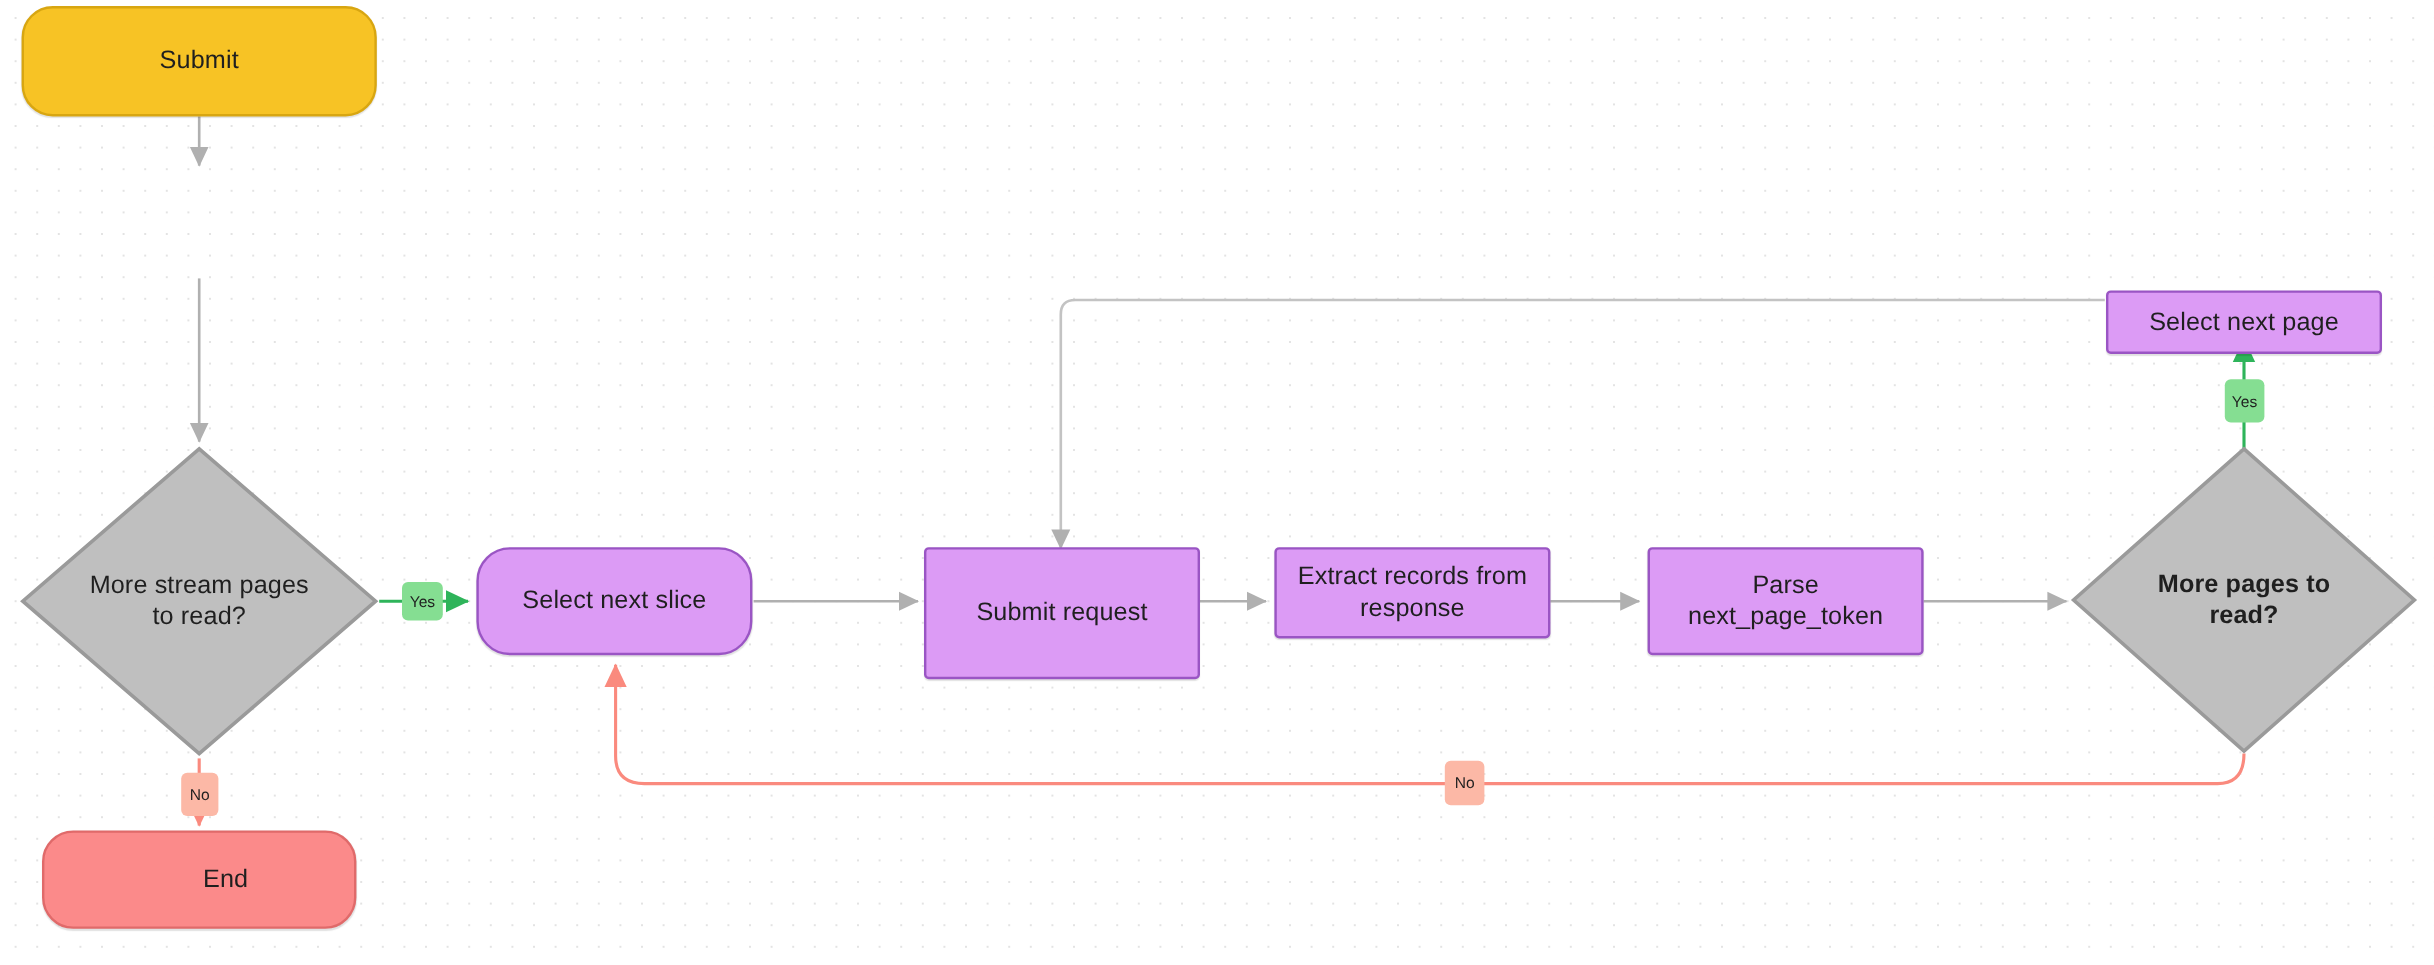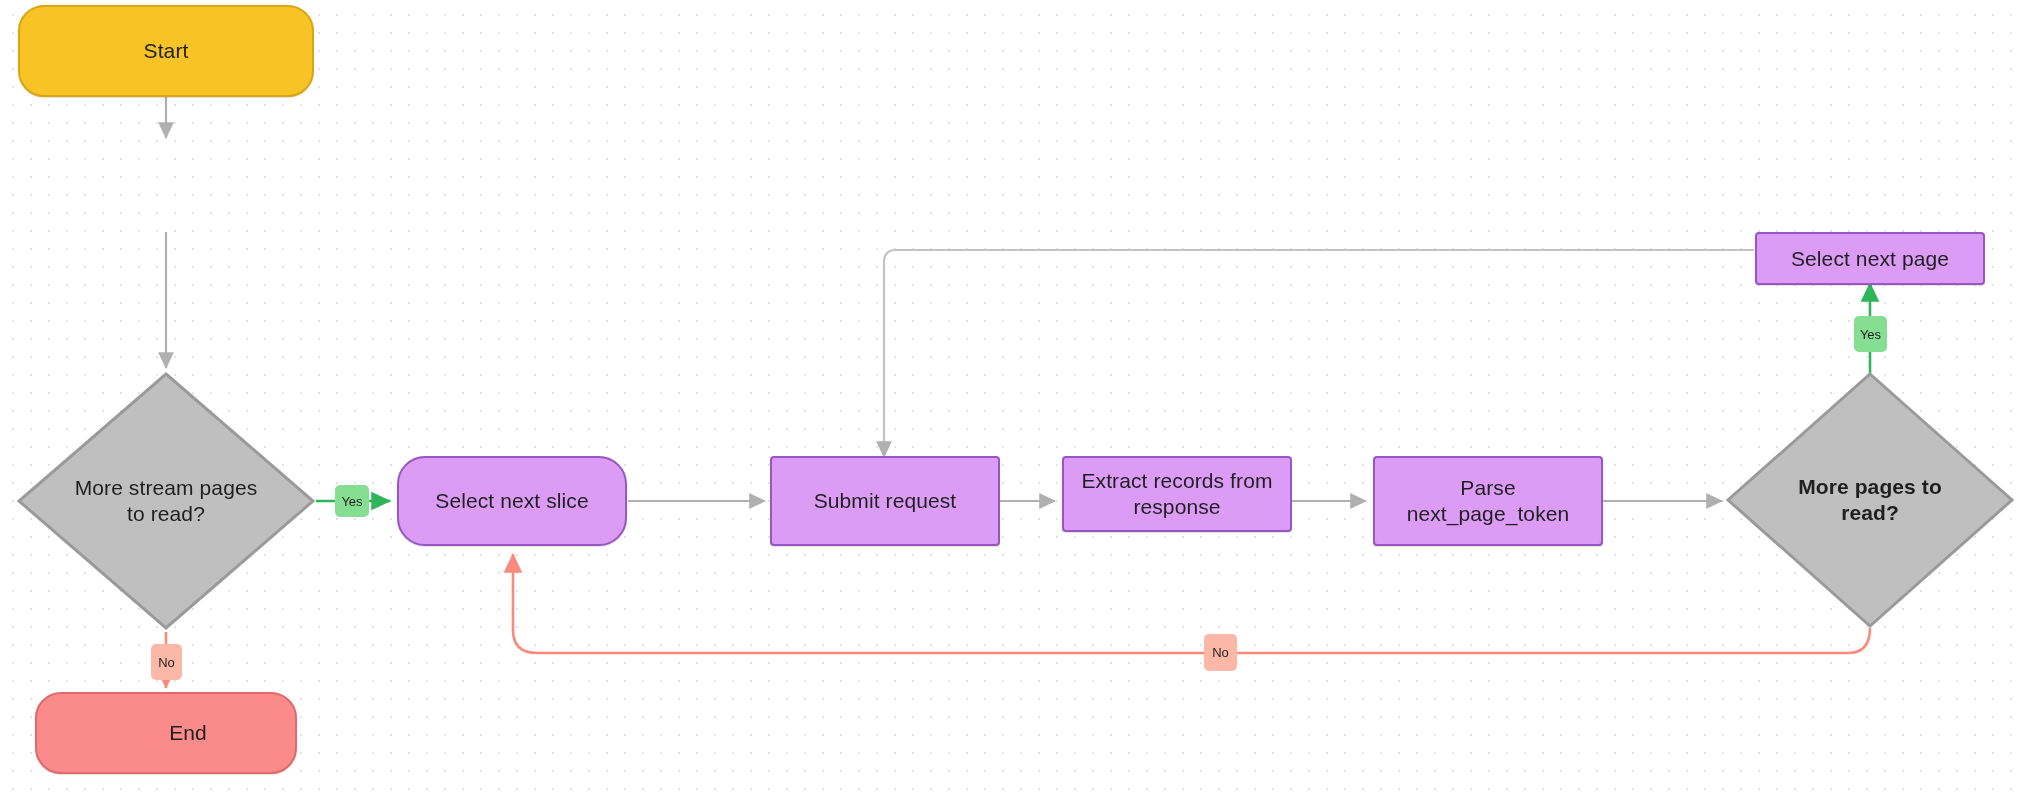--- a/index.html
+++ b/index.html
@@ -137,59 +137,59 @@
     <path d="M1870,375 L1870,283" fill="none" stroke="#2eb45a" stroke-width="2.6" marker-end="url(#ah-green)"></path>
 
     
     <path d="M1754,250 L896,250 Q884,250 884,262 L884,457" fill="none" stroke="#c3c3c3" stroke-width="2.2" marker-end="url(#ah-gray)"></path>
 
      Select next slice (bottom loop back) --&gt;
     <path d="M1870,628 Q1870,653 1848,653 L537,653 Q513,653 513,630 L513,554" fill="none" stroke="#fa8a7e" stroke-width="2.6" marker-end="url(#ah-red)"></path>
   </svg>
 
   <div class="node node-terminator" style="left:18px; top:5px; width:296px; height:92px;">
-    <span class="label">Start</span>
+    <span class="label">Submit</span>
   </div>
 
 
   <div class="node node-decision" style="left:16px; top:371px; width:300px; height:260px;">
     <svg class="diamond-shape" viewBox="0 0 300 260" preserveAspectRatio="none">
       <polygon points="150,3 297,130 150,257 3,130" fill="#bfbfbf" stroke="#9a9a9a" stroke-width="3"></polygon>
     </svg>
     <span class="label" style="width:190px;">More stream pages to read?</span>
   </div>
 
   <div class="node node-terminator end" style="left:35px; top:692px; width:262px; height:82px;padding-left:44px;">
     <span class="label">End</span>
   </div>
 
   <div class="node node-process" style="left:397px; top:456px; width:230px; height:90px;border-radius:28px;">
     <span class="label">Select next slice</span>
   </div>
 
-  <div class="node node-process" style="left:770px; top:456px; width:230px; height:90px;">
+  <div class="node node-process" style="left:770px; top:456px; width:230px; height:110px;">
     <span class="label">Submit request</span>
   </div>
 
   <div class="node node-process" style="left:1062px; top:456px; width:230px; height:76px;">
     <span class="label">Extract records from response</span>
   </div>
 
   <div class="node node-process" style="left:1373px; top:456px; width:230px; height:90px;">
     <span class="label">Parse next_page_token</span>
   </div>
 
   <div class="node node-decision" style="left:1725px; top:371px; width:290px; height:258px;font-weight:bold;">
     <svg class="diamond-shape" viewBox="0 0 290 258" preserveAspectRatio="none">
       <polygon points="145,3 287,129 145,255 3,129" fill="#bfbfbf" stroke="#9a9a9a" stroke-width="3"></polygon>
     </svg>
     <span class="label" style="width:175px;">More pages to read?</span>
   </div>
 
-  <div class="node node-process" style="left:1755px; top:232px; width:230px; height:53px;">
+  <div class="node node-process" style="left:1755px; top:242px; width:230px; height:53px;">
     <span class="label">Select next page</span>
   </div>
 
   <div class="edge-badge badge-yes" style="left:335px; top:485px; width:34px; height:32px;">
     <span>Yes</span>
   </div>
 
   <div class="edge-badge badge-no" style="left:151px; top:644px; width:31px; height:36px;">
     <span>No</span>
   </div>

